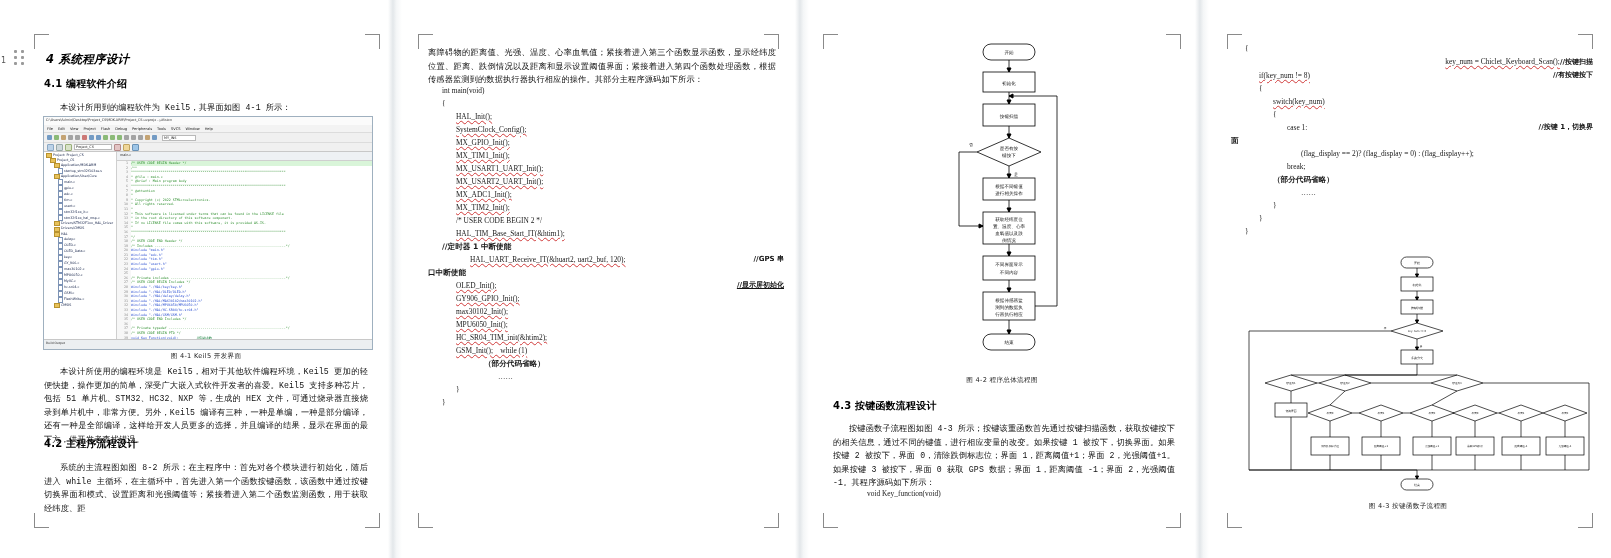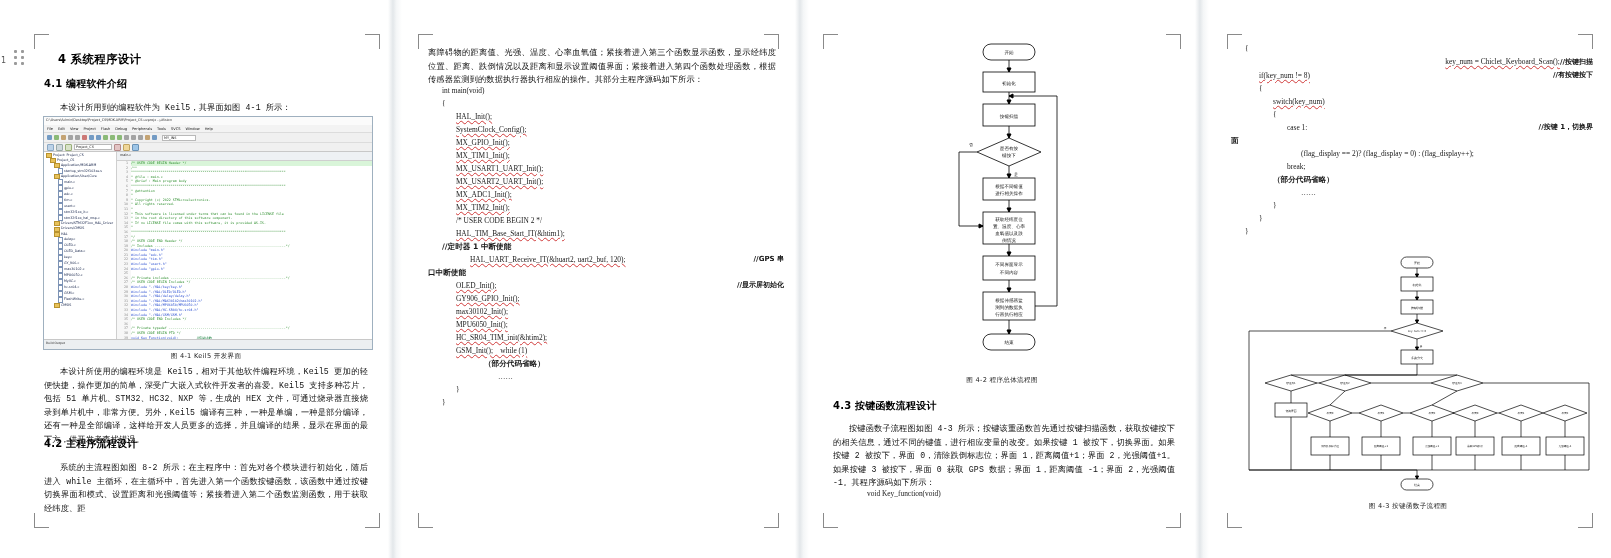--- a/index.html
+++ b/index.html
@@ -91,21 +91,21 @@
     </div>
   </div>
 
   <div class="page" style="left:26px;width:362px;">
     <div class="page-inner">
       <div class="crop tl" style="left:8px;top:34px;"></div>
       <div class="crop tr" style="right:8px;top:34px;"></div>
       <div class="crop bl" style="left:8px;bottom:30px;"></div>
       <div class="crop br" style="right:8px;bottom:30px;"></div>
 
-      <div class="h1" style="position:absolute;left:32px;top:52px;">4  系统程序设计</div>
+      <div class="h1" style="position:absolute;left:20px;top:52px;font-style:italic;">4  系统程序设计</div>
 
       <div class="h2" style="position:absolute;left:18px;top:77px;">4.1  编程软件介绍</div>
 
       <div class="body-zh indent" style="position:absolute;left:18px;top:101px;width:324px;">本设计所用到的编程软件为 Keil5，其界面如图 4-1 所示：</div>
 
       <div class="keil" style="left:17px;top:116px;width:328px;height:232px;">
         <div class="keil-path">C:\Users\Admin\Desktop\Project_CS\MDK-ARM\Project_CS.uvprojx - µVision</div>
         <div class="keil-menu" id="keil-menu">
             <span>File</span>
             <span>Edit</span>
@@ -469,21 +469,21 @@
           <div class="code" style="padding-left: 28px; position: relative;"><span class="spell">MX_TIM1_Init();</span></div>
           <div class="code" style="padding-left: 28px; position: relative;"><span class="spell">MX_USART1_UART_Init();</span></div>
           <div class="code" style="padding-left: 28px; position: relative;"><span class="spell">MX_USART2_UART_Init();</span></div>
           <div class="code" style="padding-left: 28px; position: relative;"><span class="spell">MX_ADC1_Init();</span></div>
           <div class="code" style="padding-left: 28px; position: relative;"><span class="spell">MX_TIM2_Init();</span></div>
           <div class="code" style="padding-left: 28px; position: relative;"><span>/* USER CODE BEGIN 2 */</span></div>
           <div class="code" style="padding-left: 28px; position: relative;"><span class="spell">HAL_TIM_Base_Start_IT(&amp;htim1);</span></div>
           <div class="code" style="padding-left: 14px; position: relative;"><span style="font-weight: bold; font-family: &quot;DejaVu Sans&quot;, sans-serif; font-size: 7.6px;">//定时器 1 中断使能</span></div>
           <div class="code" style="padding-left: 42px; position: relative;"><span class="spell">HAL_UART_Receive_IT(&amp;huart2, uart2_buf, 120);</span><span class="cmt" style="position: absolute; right: 0px;">//GPS 串</span></div>
           <div class="code" style="padding-left: 0px; position: relative;"><span style="font-weight: bold; font-family: &quot;DejaVu Sans&quot;, sans-serif; font-size: 7.6px;">口中断使能</span></div>
-          <div class="code" style="padding-left: 28px; position: relative;"><span class="spell">OLED_Init();</span><span class="cmt" style="position: absolute; right: 0px;">//显示屏初始化</span></div>
+          <div class="code" style="padding-left: 28px; position: relative;"><span class="spell">OLED_Init();</span><span class="cmt" style="position: absolute; right: 0px; text-decoration: underline;">//显示屏初始化</span></div>
           <div class="code" style="padding-left: 28px; position: relative;"><span class="spell">GY906_GPIO_Init();</span></div>
           <div class="code" style="padding-left: 28px; position: relative;"><span class="spell">max30102_Init();</span></div>
           <div class="code" style="padding-left: 28px; position: relative;"><span class="spell">MPU6050_Init();</span></div>
           <div class="code" style="padding-left: 28px; position: relative;"><span class="spell">HC_SR04_TIM_init(&amp;htim2);</span></div>
           <div class="code" style="padding-left: 28px; position: relative;"><span class="spell">GSM_Init();    while (1)</span></div>
           <div class="code" style="padding-left: 56px; position: relative;"><span style="font-weight: bold; font-family: &quot;DejaVu Sans&quot;, sans-serif; font-size: 7.6px;">（部分代码省略）</span></div>
           <div class="code" style="padding-left: 70px; position: relative;"><span>……</span></div>
           <div class="code" style="padding-left: 28px; position: relative;"><span>}</span></div>
           <div class="code" style="padding-left: 14px; position: relative;"><span>}</span></div>
         </div>

